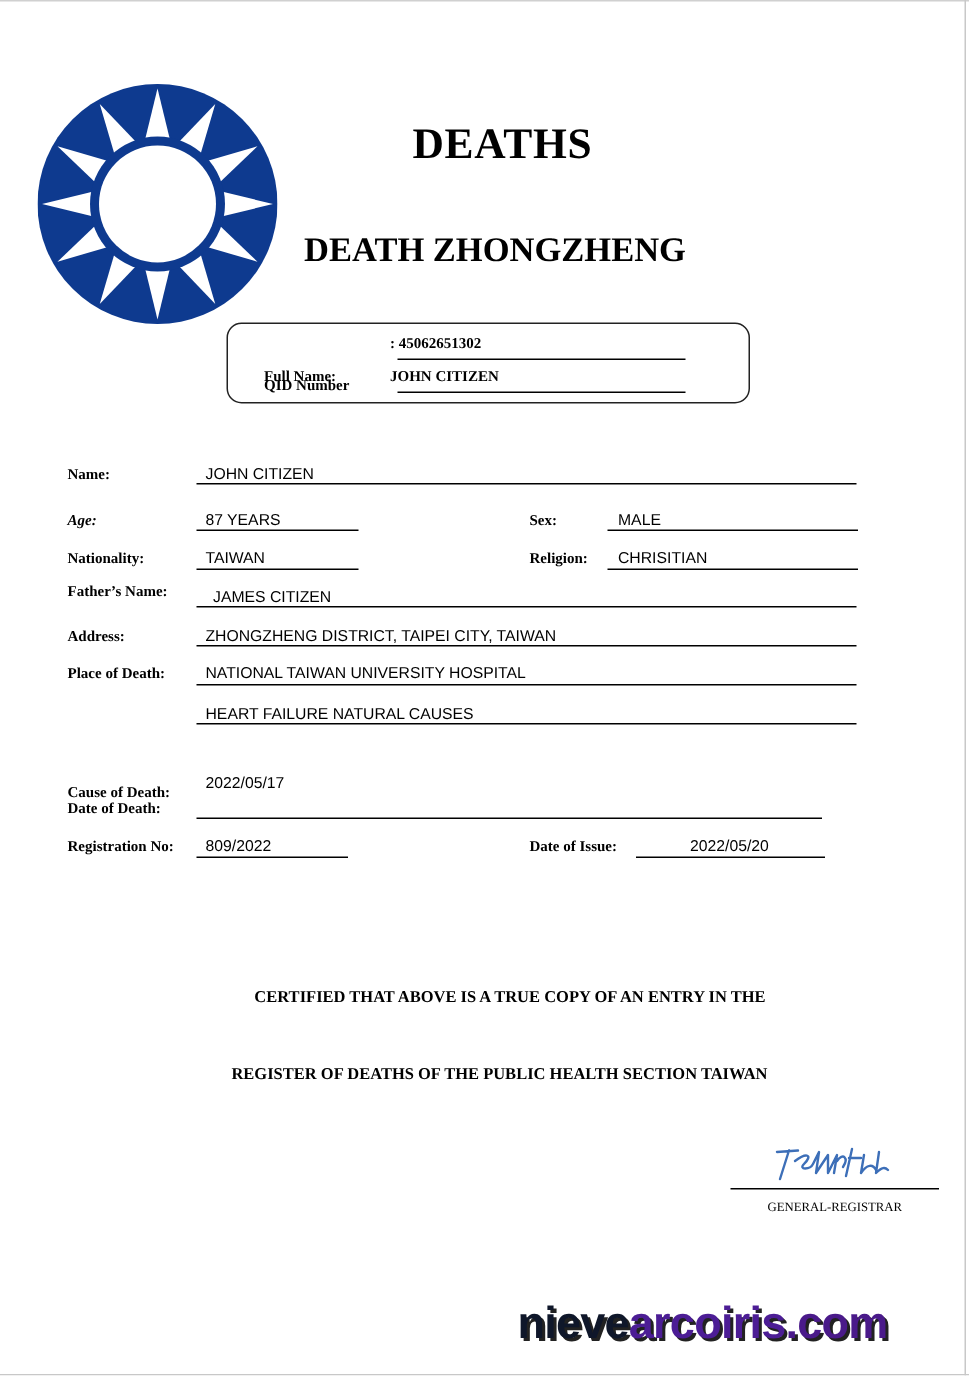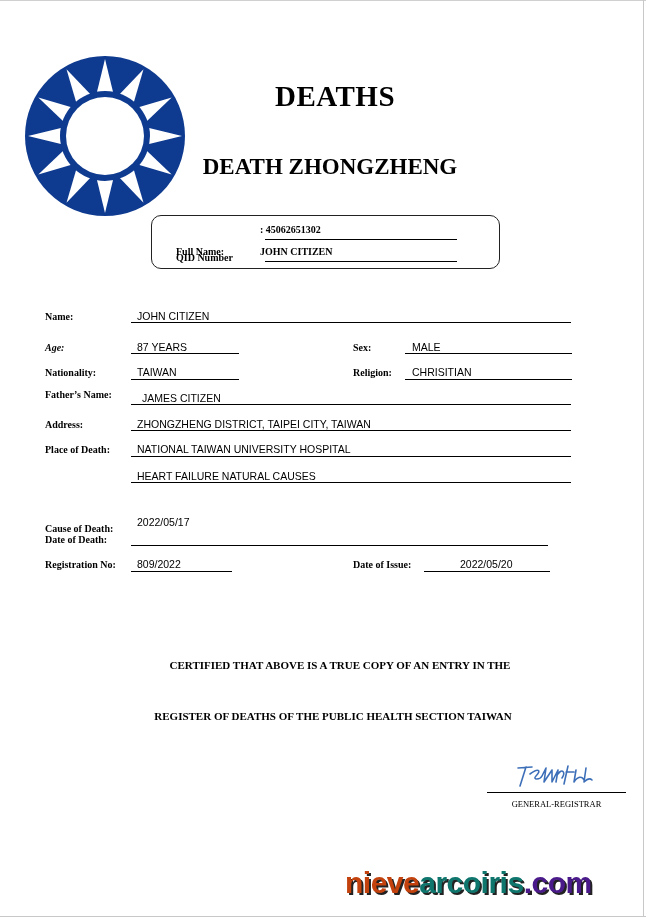--- a/index.html
+++ b/index.html
@@ -28,22 +28,22 @@
 
   .cert { position: absolute; left: 0; width: 646px; text-align: center; font-weight: bold; font-size: 11px; }
   .cert1 { top: 659px; left: 22px; width: 636px; }
   .cert2 { top: 710px; left: 10px; width: 646px; }
 
   .sig { position: absolute; left: 512px; top: 760px; width: 82px; height: 30px; }
   .sig-line { position: absolute; left: 487px; top: 792px; width: 139px; height: 1px; background: #000; }
   .sig-label { position: absolute; left: 487px; top: 799px; width: 139px; text-align: center; font-size: 8.5px; }
 
   .watermark { position: absolute; left: 345px; top: 866px; font-family: "Liberation Sans", sans-serif; font-weight: bold; font-size: 30px; letter-spacing: -0.5px; }
-  .wm1 { color: #c2410c; text-shadow: 2px 2px 0 #222; }
-  .wm2 { color: #0f766e; text-shadow: 2px 2px 0 #222; }
+  .wm1 { color: #0f172a; text-shadow: 2px 2px 0 #222; }
+  .wm2 { color: #4c1d95; text-shadow: 2px 2px 0 #222; }
   .wm3 { color: #4a1a8a; text-shadow: 2px 2px 0 #222; }
 </style>
 </head>
 <body>
 
 <div class="page-border-top"></div>
 <div class="page-border-right"></div>
 <div class="page-border-bottom"></div>
 
 <svg class="emblem" viewBox="0 0 160 160">

